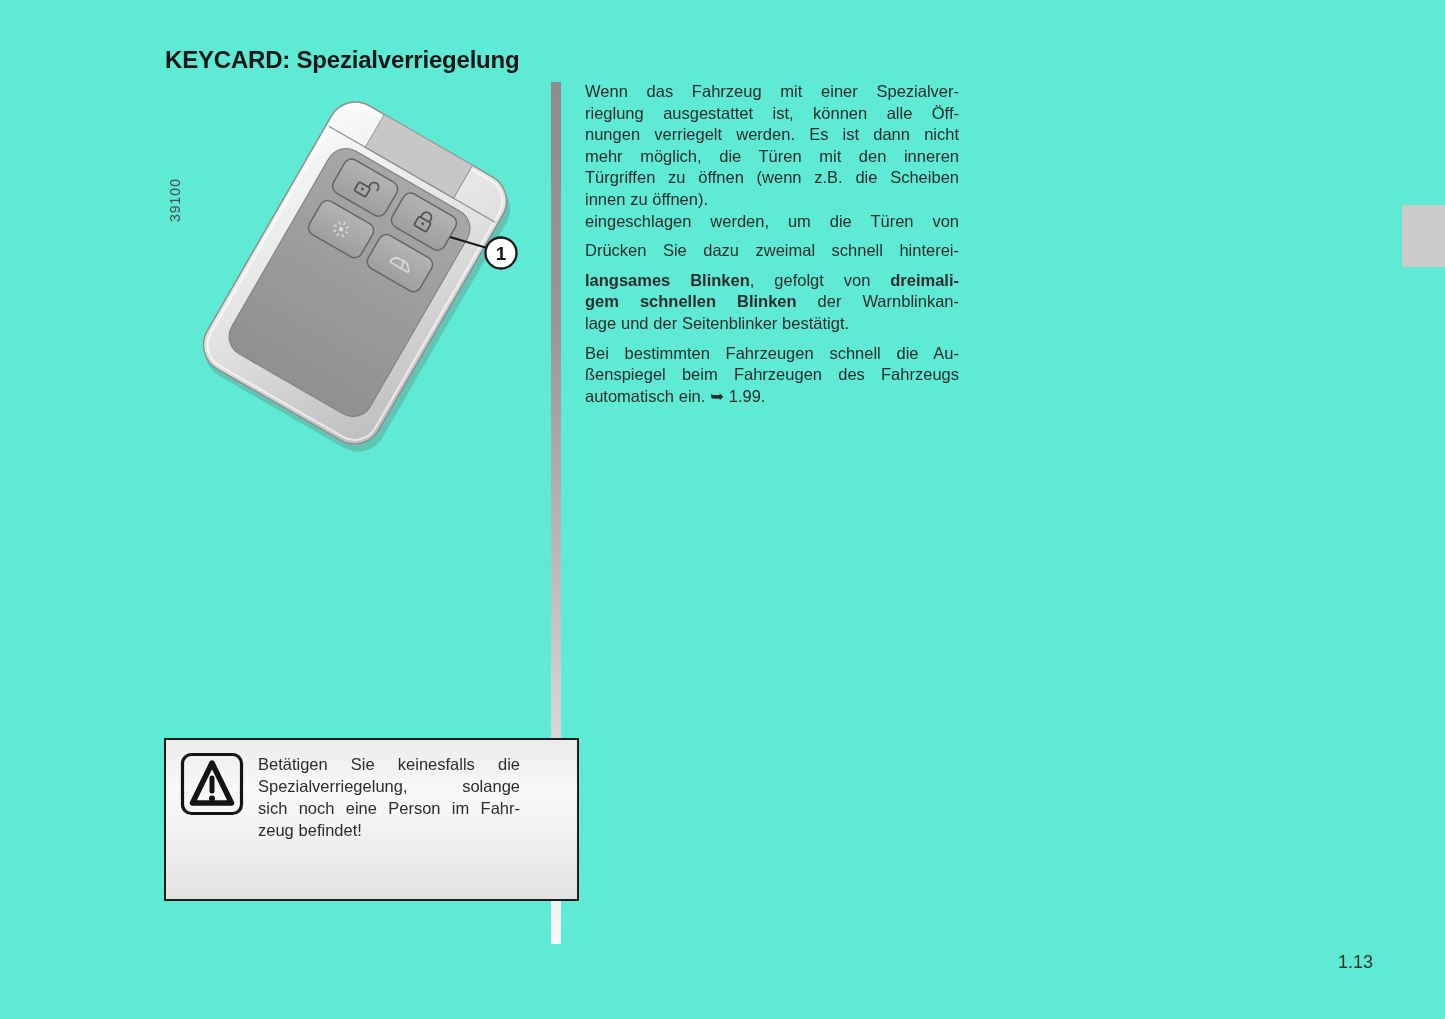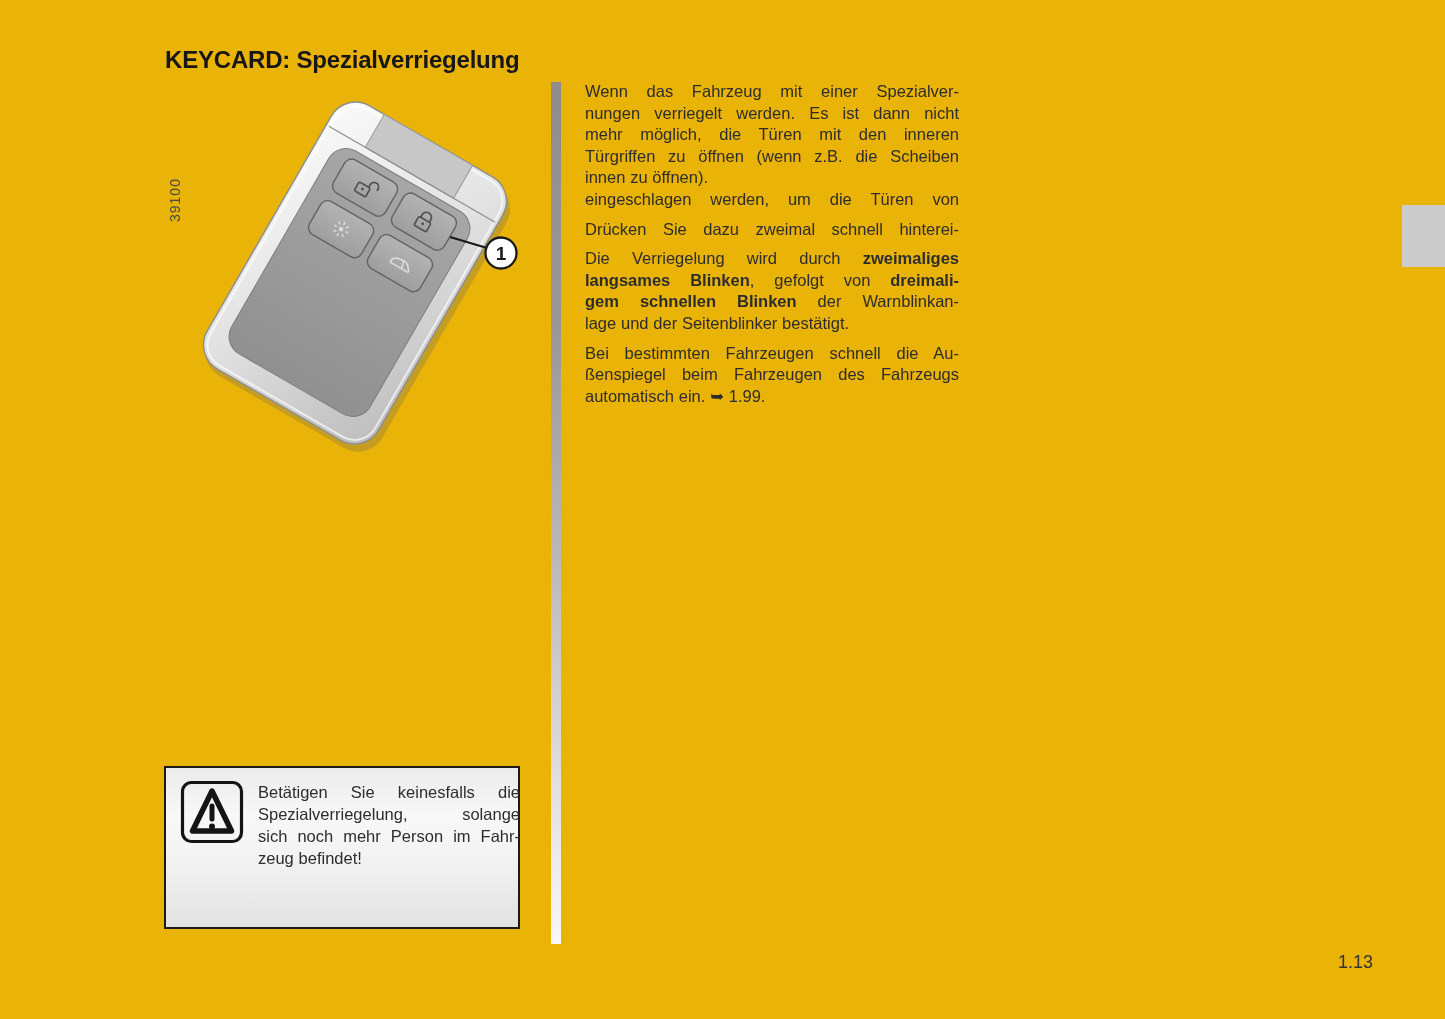--- a/index.html
+++ b/index.html
@@ -1,17 +1,17 @@
 <!DOCTYPE html>
 <html><head>
 <meta charset="utf-8">
 <style>
   html,body{margin:0;padding:0;background:#ffffff;}
   #page{
-    position:relative;width:1445px;height:1019px;background:#eab308;overflow:hidden;
+    position:relative;width:1445px;height:1019px;background:#5eead4;overflow:hidden;
     font-family:"Liberation Sans", sans-serif;color:#2d2d2d;
   }
   
   #title{
     position:absolute;left:165px;top:30px;font-size:24px;font-weight:bold;
     letter-spacing:-0.2px;color:#171717;white-space:nowrap;
   }
   
   #figure{position:absolute;left:163px;top:86px;width:380px;height:370px;}
   
@@ -26,21 +26,21 @@
     height:21.6px;line-height:21.6px;text-align:justify;overflow:hidden;
     word-spacing:0.2px;
   }
   .line::after{content:"";display:inline-block;width:100%;height:0;}
   .line.last{text-align:left;}
   .line.last::after{content:none;}
   .b{font-weight:bold;}
   .bi{font-weight:bold;font-style:italic;}
   
   #warning-box{
-    position:absolute;left:164px;top:766px;width:356px;height:163px;
+    position:absolute;left:164px;top:738px;width:415px;height:163px;
     border:2px solid #1b1b1b;box-sizing:border-box;
     background:linear-gradient(to bottom,#ebebeb 0%,#f8f8f8 30%,#f3f3f3 55%,#e2e2e2 100%);
   }
   #warning-icon{position:absolute;left:14px;top:12px;}
   #warning-text{position:absolute;left:92px;top:13px;width:262px;font-size:16.5px;}
   #warning-text .line{height:22px;line-height:22px;}
   
   #page-number{position:absolute;left:1338px;top:952px;font-size:18px;color:#333;text-align:center;}
   
   #side-tab{position:absolute;left:1402px;top:205px;width:43px;height:62px;background:#cbcbcb;}
@@ -132,31 +132,31 @@
         <text x="338" y="174" text-anchor="middle" font-size="19" font-weight="bold" fill="#1a1a1a">1</text>
       </g>
     </svg>
   </div>
 
   <div id="divider"></div>
 
   <div id="body-col">
       <div class="para">
         <div class="line"><span>Wenn das Fahrzeug mit einer Spezialver-</span></div>
+        <div class="line"><span>rieglung ausgestattet ist, können alle Öff-</span></div>
         <div class="line"><span>nungen verriegelt werden. Es ist dann nicht</span></div>
         <div class="line"><span>mehr möglich, die Türen mit den inneren</span></div>
         <div class="line"><span>Türgriffen zu öffnen (wenn z.B. die Scheiben</span></div>
         <div class="line last"><span>innen zu öffnen).</span></div>
         <div class="line"><span>eingeschlagen werden, um die Türen von</span></div>
       </div>
       <div class="para">
         <div class="line"><span>Drücken Sie dazu zweimal schnell hinterei-</span></div>
       </div>
       <div class="para">
-        <div class="line"><span>Die Verriegelung wird durch </span><span class="b">zweimaliges</span></div>
         <div class="line"><span class="b">langsames Blinken</span><span>, gefolgt von </span><span class="b">dreimali-</span></div>
         <div class="line"><span class="b">gem schnellen Blinken</span><span> der Warnblinkan-</span></div>
         <div class="line last"><span>lage und der Seitenblinker bestätigt.</span></div>
       </div>
       <div class="para">
         <div class="line"><span>Bei bestimmten Fahrzeugen schnell die Au-</span></div>
         <div class="line"><span>ßenspiegel beim Fahrzeugen des Fahrzeugs</span></div>
         <div class="line last"><span>automatisch ein. ➥ 1.99.</span></div>
       </div>
     </div>
@@ -164,21 +164,21 @@
   <div id="warning-box">
     <svg id="warning-icon" width="64" height="64" viewBox="0 0 64 64">
       <rect x="2.5" y="2.5" width="59" height="59" rx="9" fill="none" stroke="#141414" stroke-width="3.2"></rect>
       <path d="M 32 11 L 12.5 51 L 51.5 51 Z" fill="none" stroke="#141414" stroke-width="5.5" stroke-linejoin="round"></path>
       <line x1="32" y1="26" x2="32" y2="39" stroke="#141414" stroke-width="5" stroke-linecap="round"></line>
       <circle cx="32" cy="46.5" r="3" fill="#141414"></circle>
     </svg>
     <div id="warning-text">
         <div class="line"><span>Betätigen Sie keinesfalls die</span></div>
         <div class="line"><span>Spezialverriegelung, solange</span></div>
-        <div class="line"><span>sich noch mehr Person im Fahr-</span></div>
+        <div class="line"><span>sich noch eine Person im Fahr-</span></div>
         <div class="line last"><span>zeug befindet!</span></div>
       </div>
   </div>
 
   <div id="page-number">1.13</div>
 
   <div id="side-tab"></div>
 
 </div>
 

